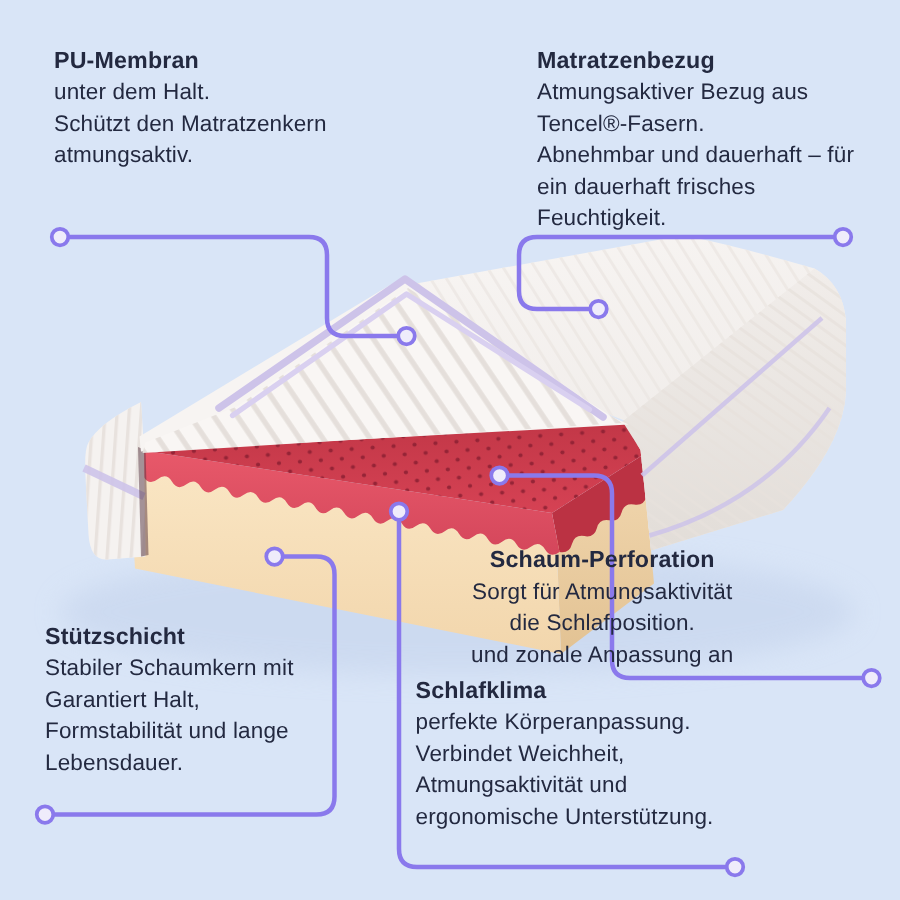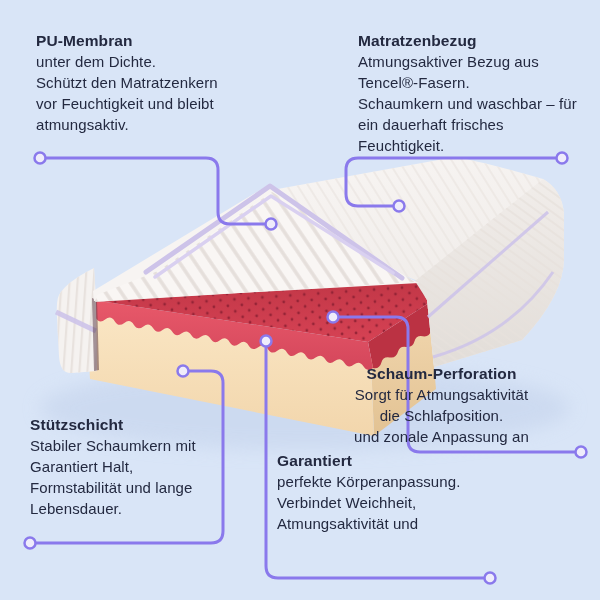--- a/index.html
+++ b/index.html
@@ -1,18 +1,18 @@
 <!DOCTYPE html>
 <html><head>
 <meta charset="utf-8">
 <style>
   html,body{margin:0;padding:0;}
   body{width:600px;height:600px;overflow:hidden;position:relative;
        font-family:"Liberation Sans",sans-serif;background:#D9E5F7;}
-  #stage{position:absolute;left:0;top:0;width:540px;height:600px;padding-left:40px;}
+  #stage{position:absolute;left:0;top:0;width:540px;height:600px;}
   svg{position:absolute;left:0;top:0;}
   .callout{position:absolute;font-size:15px;line-height:21px;color:#232940;letter-spacing:.1px;}
   .callout .title{font-weight:700;font-size:15.5px;}
   #co-pu{left:36px;top:30px;width:240px;}
   #co-bezug{left:358px;top:30px;width:228px;}
   #co-schaum{right:16px;top:363px;width:245px;text-align:center;}
   #co-stuetz{left:30px;top:414px;width:215px;}
   #co-komfort{left:277px;top:450px;width:250px;}
 </style>
 </head>
@@ -120,32 +120,31 @@
     <circle cx="266" cy="341" r="5.5"></circle>
     <circle cx="490" cy="578" r="5.5"></circle>
     <circle cx="183" cy="371" r="5.5"></circle>
     <circle cx="30" cy="543" r="5.5"></circle>
   </g>
 </svg>
 
 <div class="callout" id="co-pu">
   <div class="title">PU-Membran</div>
   <div class="lines">
-        <div>unter dem Dichte.</div>
+        <div>unter dem Halt.</div>
         <div>Schützt den Matratzenkern</div>
-        <div>vor Feuchtigkeit und bleibt</div>
         <div>atmungsaktiv.</div>
       </div>
 </div>
 <div class="callout" id="co-bezug">
   <div class="title">Matratzenbezug</div>
   <div class="lines">
         <div>Atmungsaktiver Bezug aus</div>
         <div>Tencel®-Fasern.</div>
-        <div>Schaumkern und waschbar – für</div>
+        <div>Abnehmbar und dauerhaft – für</div>
         <div>ein dauerhaft frisches</div>
         <div>Feuchtigkeit.</div>
       </div>
 </div>
 <div class="callout" id="co-schaum">
   <div class="title">Schaum-Perforation</div>
   <div class="lines">
         <div>Sorgt für Atmungsaktivität</div>
         <div>die Schlafposition.</div>
         <div>und zonale Anpassung an</div>
@@ -154,21 +153,22 @@
 <div class="callout" id="co-stuetz">
   <div class="title">Stützschicht</div>
   <div class="lines">
         <div>Stabiler Schaumkern mit</div>
         <div>Garantiert Halt,</div>
         <div>Formstabilität und lange</div>
         <div>Lebensdauer.</div>
       </div>
 </div>
 <div class="callout" id="co-komfort">
-  <div class="title">Garantiert</div>
+  <div class="title">Schlafklima</div>
   <div class="lines">
         <div>perfekte Körperanpassung.</div>
         <div>Verbindet Weichheit,</div>
         <div>Atmungsaktivität und</div>
+        <div>ergonomische Unterstützung.</div>
       </div>
 </div>
 
 </div>
 
 </body></html>

